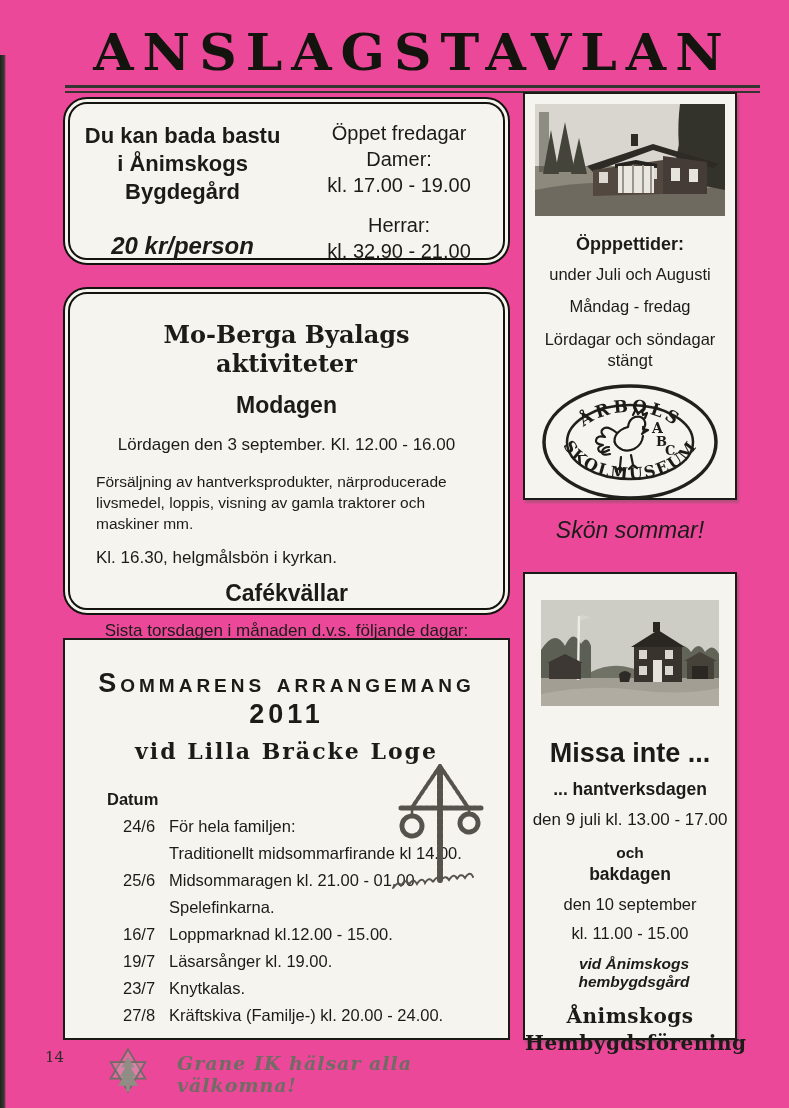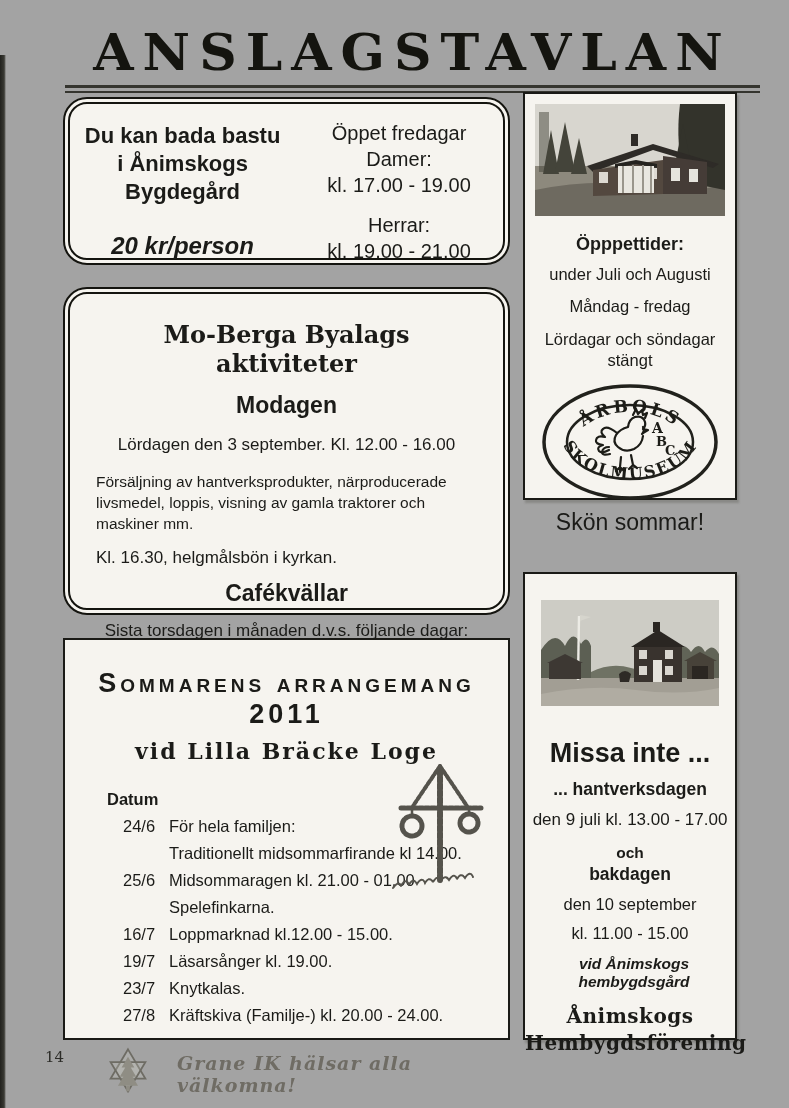--- a/index.html
+++ b/index.html
@@ -5,21 +5,21 @@
   html,body{margin:0;padding:0;}
   body{
     background:#dddbd5;
     font-family:"Liberation Sans", sans-serif;
     color:#1b1b18;
   }
   .page{
     position:relative;
     width:789px;height:1108px;
     margin:0 auto;
-    background:#a3a3a3;
+    background:#ec4899;
     overflow:hidden;
   }
   .scan-edge{
     position:absolute;left:0;top:55px;bottom:0;width:6px;
     background:linear-gradient(to right,#21211d 0%,#3a3a34 70%,rgba(58,58,52,0) 100%);
   }
   
   .masthead{
     position:absolute;left:65px;top:22px;width:695px;text-align:center;
   }
@@ -106,21 +106,21 @@
   .skolmuseum{left:523px;top:92px;width:214px;height:408px;}
   .hembygd{left:523px;top:572px;width:214px;height:468px;}
   .photo{display:block;margin:0 auto;}
   .skol-photo{margin-top:10px;}
   .skol-text{text-align:center;}
   .skol-open{font-weight:bold;font-size:18px;margin-top:18px;}
   .skol-period{font-size:16.5px;margin-top:10px;}
   .skol-days{font-size:16.5px;margin-top:12px;line-height:21px;}
   .skol-weekend{font-size:16.5px;margin-top:12px;line-height:21px;}
   .stamp{display:block;margin:10px auto 0 auto;}
-  .skol-greeting{font-size:23px;text-align:center;margin-top:6px;}
+  .skol-greeting{font-style:italic;font-size:23px;text-align:center;margin-top:14px;}
   .hembygd-photo{margin-top:26px;}
   .hem-text{text-align:center;}
   .missa-title{font-weight:bold;font-size:27px;margin-top:32px;}
   .missa-sub{font-weight:bold;font-size:17.5px;margin-top:10px;}
   .missa-date{font-size:17px;margin-top:10px;}
   .missa-och{font-weight:bold;font-size:15.5px;margin-top:14px;}
   .missa-bak{font-weight:bold;font-size:17.5px;margin-top:2px;}
   .missa-bakdate{font-size:16.5px;margin-top:10px;}
   .missa-bakhours{font-size:16.5px;margin-top:10px;}
   .missa-venue{font-weight:bold;font-style:italic;font-size:15.5px;margin-top:12px;margin-left:8px;}
@@ -156,21 +156,21 @@
             <div>Bygdegård</div>
           </div>
           <div class="bastu-price">20 kr/person</div>
         </div>
         <div class="bastu-right">
           <div>Öppet fredagar</div>
           <div>Damer:</div>
           <div>kl. 17.00 - 19.00</div>
           <div class="gap"></div>
           <div>Herrar:</div>
-          <div>kl. 19.00 - 21.00</div>
+          <div>kl. 32.90 - 21.00</div>
         </div>
       </div>
     </div>
   </div>
 
   <div class="round-box moberga">
     <div class="round-box-inner">
       <div class="moberga-content">
         <div class="moberga-title">Mo-Berga Byalags aktiviteter</div>
         <div class="moberga-sub">Modagen</div>

